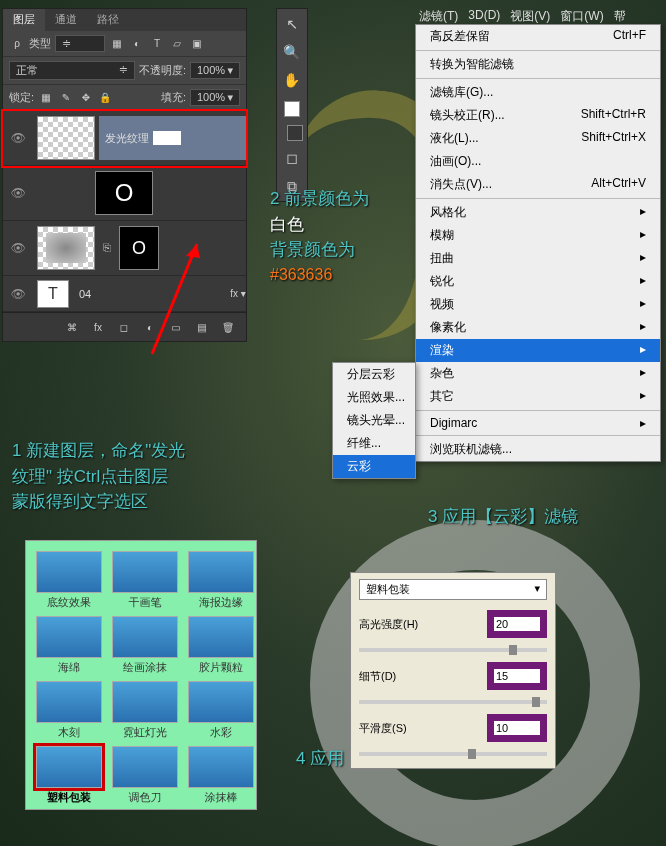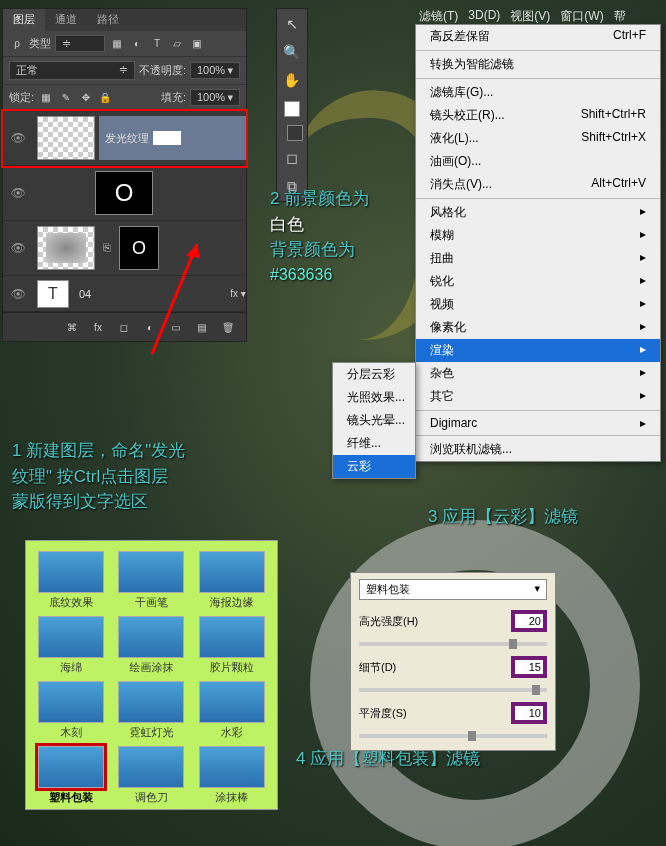--- a/index.html
+++ b/index.html
@@ -32,43 +32,43 @@
   
   .tools { position: absolute; left: 276px; top: 8px; width: 32px; background: #454545; border: 1px solid #222; padding: 4px 0; display: flex; flex-direction: column; align-items: center; gap: 6px; }
   .tool { width: 22px; height: 22px; color: #ccc; display: flex; align-items: center; justify-content: center; font-size: 14px; }
   .swatch-fg { width: 16px; height: 16px; background: #fff; border: 1px solid #888; margin-top: 4px; }
   .swatch-bg { width: 16px; height: 16px; background: #363636; border: 1px solid #888; margin-top: 2px; margin-left: 6px; }
 
   
   .ann { position: absolute; font-size: 17px; font-weight: normal; text-shadow: 1px 1px 2px #000; line-height: 1.5; }
   .ann.teal { color: #4ec5c5; }
   .ann.white { color: #fff; }
-  .ann.yellow { color: #5eead4; font-size: 16px; }
+  .ann.yellow { color: #f97316; font-size: 16px; }
 
   
   .menu { position: absolute; background: #eee; border: 1px solid #888; font-size: 12px; color: #000; box-shadow: 2px 2px 6px rgba(0,0,0,.4); }
   .menubar { position: absolute; left: 415px; top: 6px; display: flex; gap: 2px; font-size: 12px; color: #ddd; }
   .menubar span { padding: 2px 4px; }
   .menu-item { display: flex; justify-content: space-between; padding: 3px 14px; white-space: nowrap; }
   .menu-item.sel { background: #1a6ed8; color: #fff; }
   .menu-sep { border-top: 1px solid #bbb; margin: 2px 0; }
   .menu-item .arrow { margin-left: 20px; }
 
   
-  .gallery { position: absolute; left: 25px; top: 540px; width: 253px; height: 270px; background: #bef264; border: 1px solid #999; padding: 10px; display: grid; grid-template-columns: repeat(3, 1fr); gap: 6px 10px; font-size: 11px; color: #333; }
+  .gallery { position: absolute; left: 25px; top: 540px; width: 232px; height: 270px; background: #86efac; border: 1px solid #999; padding: 10px; display: grid; grid-template-columns: repeat(3, 1fr); gap: 6px 10px; font-size: 11px; color: #333; }
   .g-item { text-align: center; }
   .g-thumb { width: 66px; height: 42px; background: linear-gradient(#4aa0d8, #2a70b0); margin: 0 auto 2px; border: 1px solid #aaa; }
   .g-item.sel .g-thumb { outline: 3px solid #c00; }
   .g-item.sel { color: #000; font-weight: bold; }
 
   
   .settings { position: absolute; left: 350px; top: 572px; width: 206px; background: #ece9d8; border: 1px solid #888; font-size: 11px; padding: 6px 8px; }
   .settings .drop { background: #fff; border: 1px solid #888; padding: 2px 6px; margin-bottom: 10px; display: flex; justify-content: space-between; }
   .srow { display: flex; justify-content: space-between; align-items: center; margin: 10px 0; }
-  .srow input { width: 36px; border: 4px solid #701a75; text-align: right; font-size: 11px; padding: 1px 2px; }
+  .srow input { width: 60px; border: 7px solid #701a75; font-size: 11px; padding: 1px 2px; }
   .slider { height: 4px; background: #ccc; position: relative; margin: 0 0 6px; }
   .slider .knob { position: absolute; top: -3px; width: 8px; height: 10px; background: #888; }
 
   
   .ring-olive { position: absolute; left: 290px; top: 90px; width: 160px; height: 250px; border: 28px solid rgba(160,150,60,.5); border-radius: 100px; border-left: none; border-bottom: none; transform: rotate(6deg); }
   .ring-gray { position: absolute; left: 310px; top: 520px; width: 330px; height: 330px; border: 50px solid rgba(200,200,200,.55); border-radius: 50%; }
 
   .red-arrow { position: absolute; left: 142px; top: 234px; width: 0; height: 0; pointer-events: none; }
   .red-arrow svg { position: absolute; left: 0; top: 0; }
 </style>

